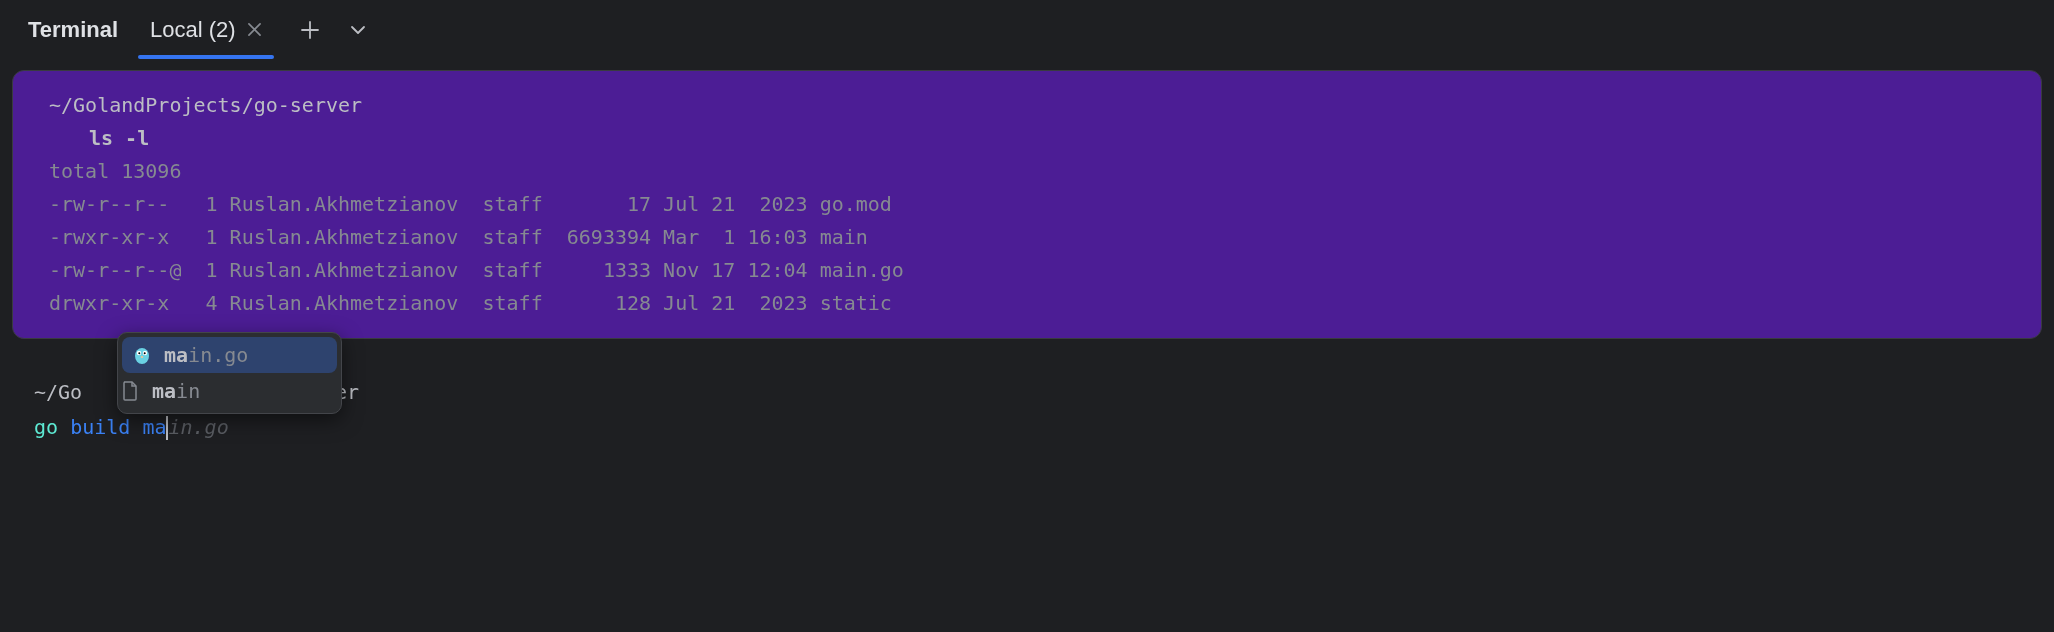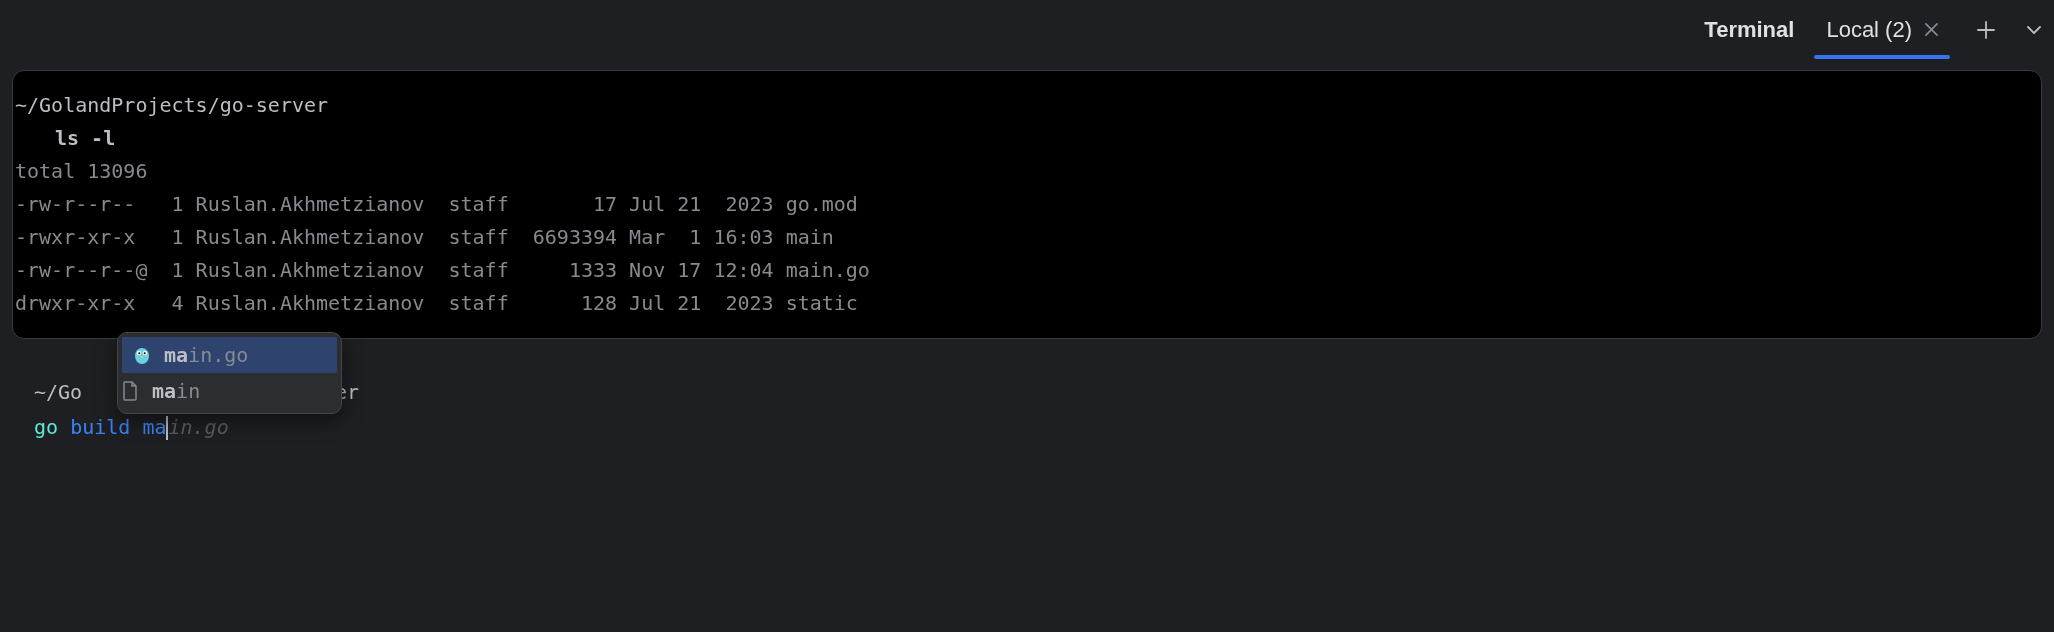--- a/index.html
+++ b/index.html
@@ -13,24 +13,23 @@
       font-size: 20px;
       color: #bcbec4;
       width: 2054px;
       height: 632px;
       overflow: hidden;
     }
     .tab-bar {
       height: 60px;
       display: flex;
       align-items: center;
-      padding: 0 8px;
+      padding: 0 16px;
       gap: 0;
       border-bottom: 1px solid #1e1f22;
-      justify-content: flex-end;
     }
     .tab-title {
       font-family: -apple-system, BlinkMacSystemFont, 'Segoe UI', 'SF Pro', sans-serif;
       font-size: 22px;
       font-weight: 600;
       color: #dfe1e5;
       padding: 0 12px;
     }
     .tab {
       font-family: -apple-system, BlinkMacSystemFont, 'Segoe UI', 'SF Pro', sans-serif;
@@ -77,24 +76,24 @@
       width: 24px;
       height: 24px;
       color: #bcbec4;
       cursor: pointer;
       display: flex;
       align-items: center;
       justify-content: center;
     }
     .terminal-frame {
       margin: 10px 12px 0 12px;
-      background: #000000;
+      background: #4c1d95;
       border-radius: 12px;
       border: 1px solid #393b40;
-      padding: 18px 2px;
+      padding: 18px 36px;
       line-height: 1.65;
       font-size: 20px;
     }
     .terminal-line {
       white-space: pre;
       font-family: 'Menlo', 'Monaco', 'Consolas', monospace;
     }
     .terminal-path {
       color: #bcbec4;
     }
@@ -151,21 +150,21 @@
       align-items: center;
       padding: 6px 2px;
       gap: 12px;
       font-family: 'Menlo', 'Monaco', 'Consolas', monospace;
       font-size: 20px;
       cursor: pointer;
     }
     .autocomplete-item.selected {
       background: #2e436e;
       margin: 0 4px;
-      border-radius: 1px;
+      border-radius: 8px;
       padding: 6px 10px;
     }
     .autocomplete-icon {
       width: 20px;
       height: 20px;
       display: flex;
       align-items: center;
       justify-content: center;
     }
     .match-highlight {

